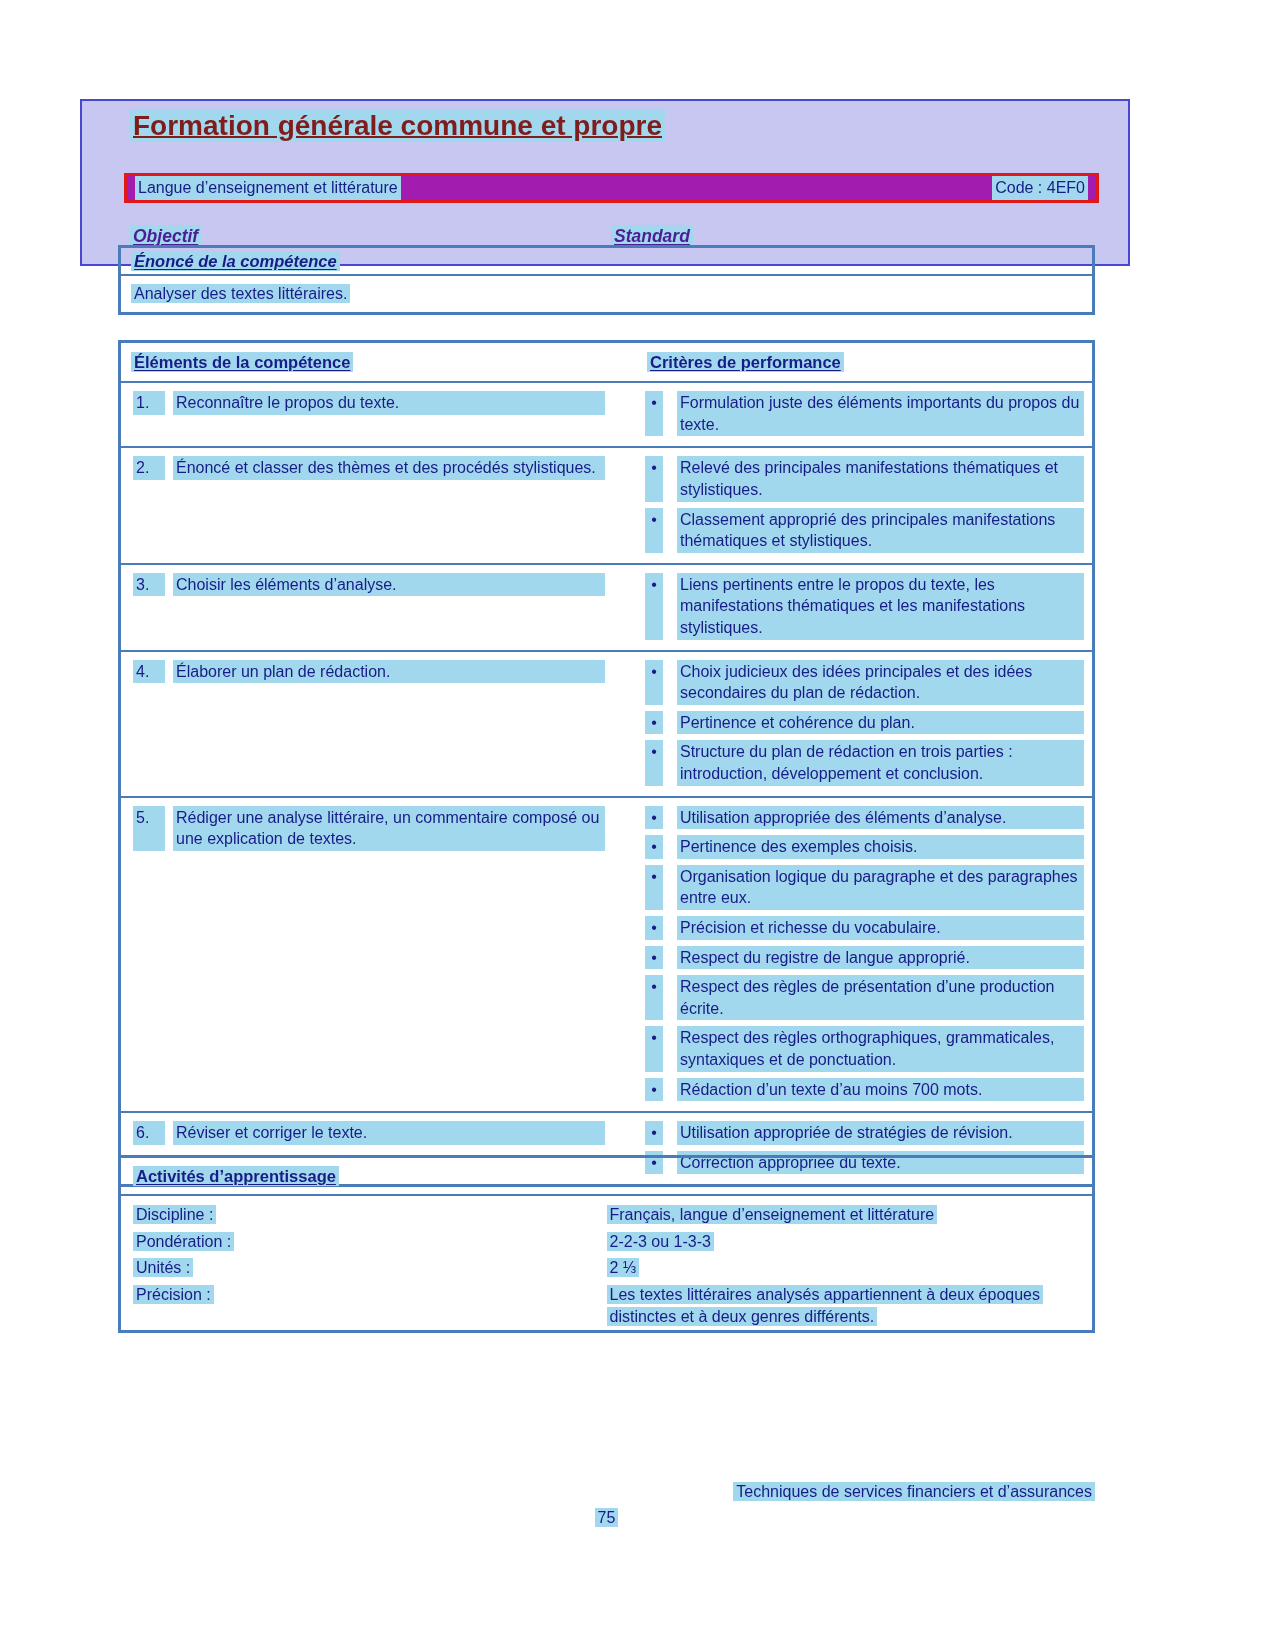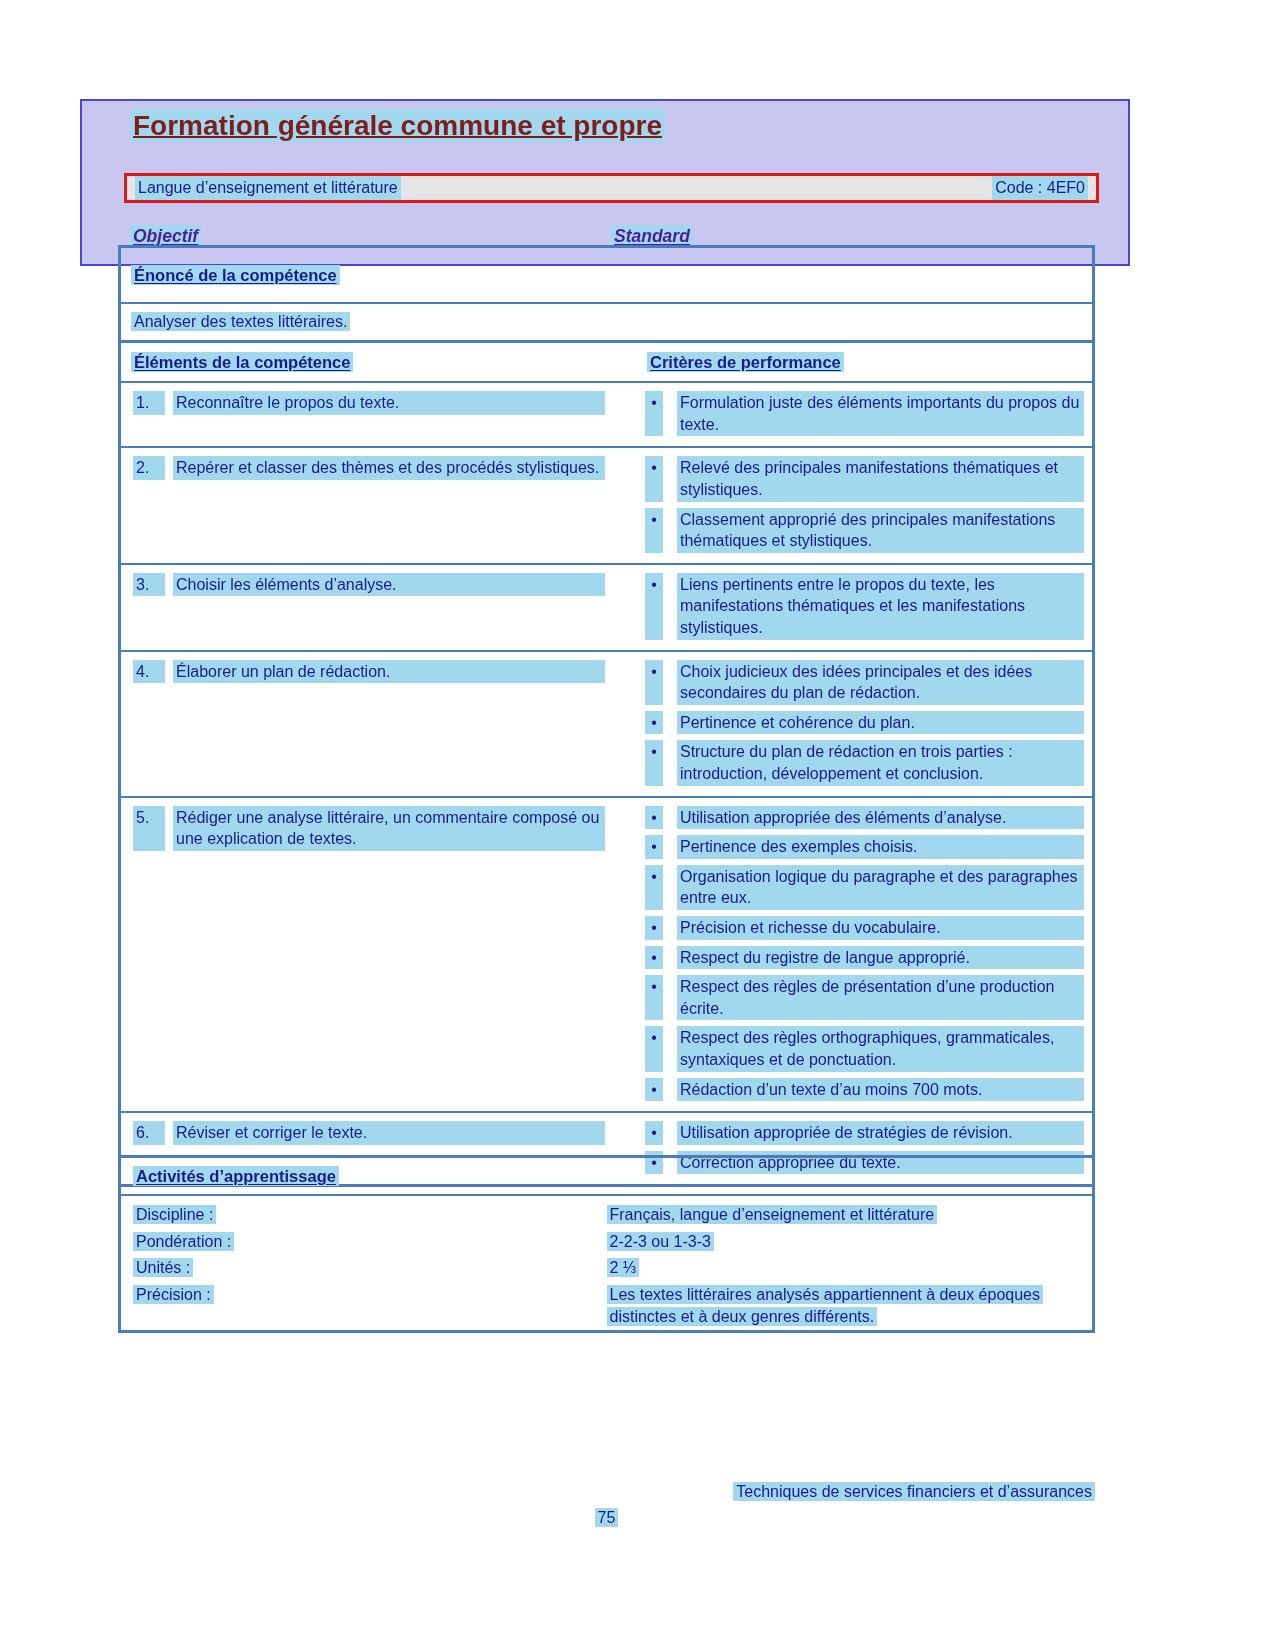--- a/index.html
+++ b/index.html
@@ -27,21 +27,21 @@
     padding:4px 0 16px 42px;
   }
   .doc-title {
     margin:2px 0 28px 6px;
     font-size:28px; font-weight:bold;
     color:#7f1d1d;
     text-decoration:underline; text-underline-offset:1px;
   }
   .code-bar {
     width:975px; height:30px; box-sizing:border-box;
-    background:#e5e5e5;
+    background:#a21caf;
     border:3px solid #e01818;
     display:flex; justify-content:space-between; align-items:center;
     padding:12px 8px;
     text-align:center;
   }
   .obj-std {
     display:flex; margin-top:22px;
     font-size:17.5px; font-weight:bold; font-style:italic;
     color:#4c1d95;
   }
@@ -50,21 +50,21 @@
   
   .tbl {
     position:absolute; left:118px; width:977px;
     border-collapse:collapse; box-sizing:border-box;
     border:3px solid #4a7cba;
     table-layout:fixed;
   }
   .tbl th, .tbl td { vertical-align:top; text-align:left; }
 
   .enonce-tbl { top:245px; }
-  .enonce-tbl th { padding:16px 10px; border-bottom:2px solid #4a7cba; font-size:16.5px; }
+  .enonce-tbl th { padding:2px 10px; border-bottom:2px solid #4a7cba; font-size:16.5px;font-style:italic; }
   .enonce-tbl td { padding:7px 10px; }
 
   .comp-tbl { top:340px; }
   .comp-tbl thead th { padding:8px 10px; border-bottom:2px solid #4a7cba; font-size:16.5px; }
   .comp-tbl tbody td { border-top:2px solid #4a7cba; padding:8px 8px 10px 8px; }
   .comp-tbl tbody tr:first-child td { border-top:none; }
   .el-cell { width:496px; }
   .el-row { display:flex; padding-left:4px; }
   .el-row .num { width:26px; flex:none; margin-right:8px; }
   .el-row .txt { flex:1; margin-right:24px; }
@@ -135,21 +135,21 @@
           <div class="crit">
             <span class="bullet hl">•</span>
             <span class="ctext hl">Formulation juste des éléments importants du propos du texte.</span>
           </div>
         </td>
       </tr>
       <tr class="comp-row">
         <td class="el-cell">
           <div class="el-row">
             <span class="num hl">2.</span>
-            <span class="txt hl">Repérer et classer des thèmes et des procédés stylistiques.</span>
+            <span class="txt hl">Énoncé et classer des thèmes et des procédés stylistiques.</span>
           </div>
         </td>
         <td class="cr-cell">
           <div class="crit">
             <span class="bullet hl">•</span>
             <span class="ctext hl">Relevé des principales manifestations thématiques et stylistiques.</span>
           </div>
           <div class="crit">
             <span class="bullet hl">•</span>
             <span class="ctext hl">Classement approprié des principales manifestations thématiques et stylistiques.</span>

